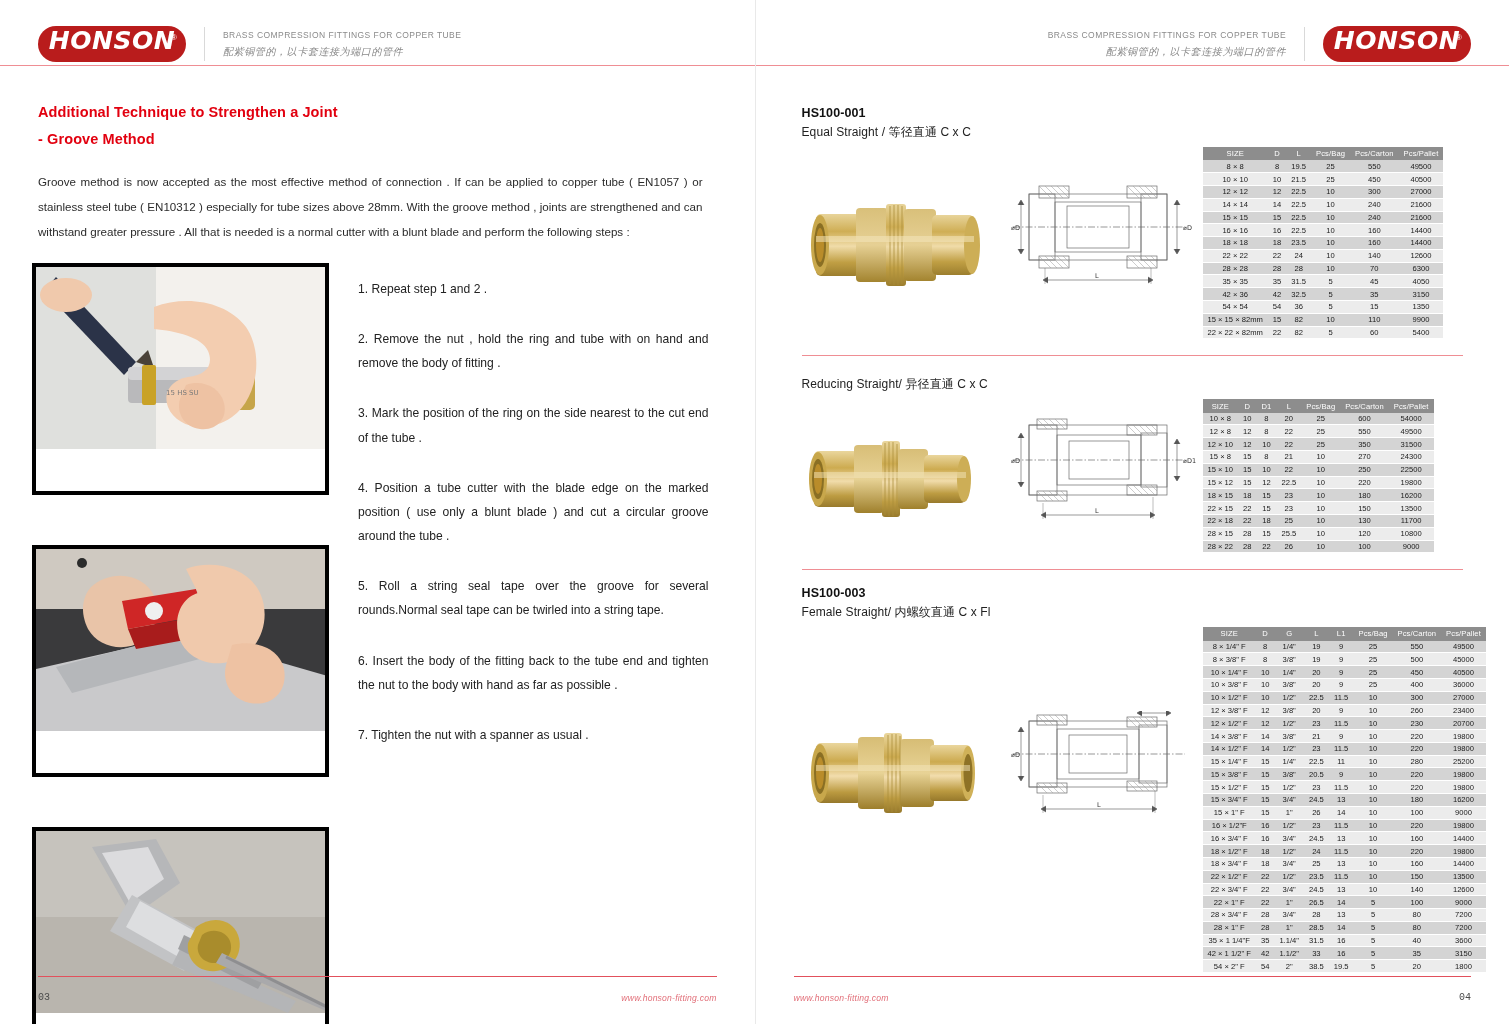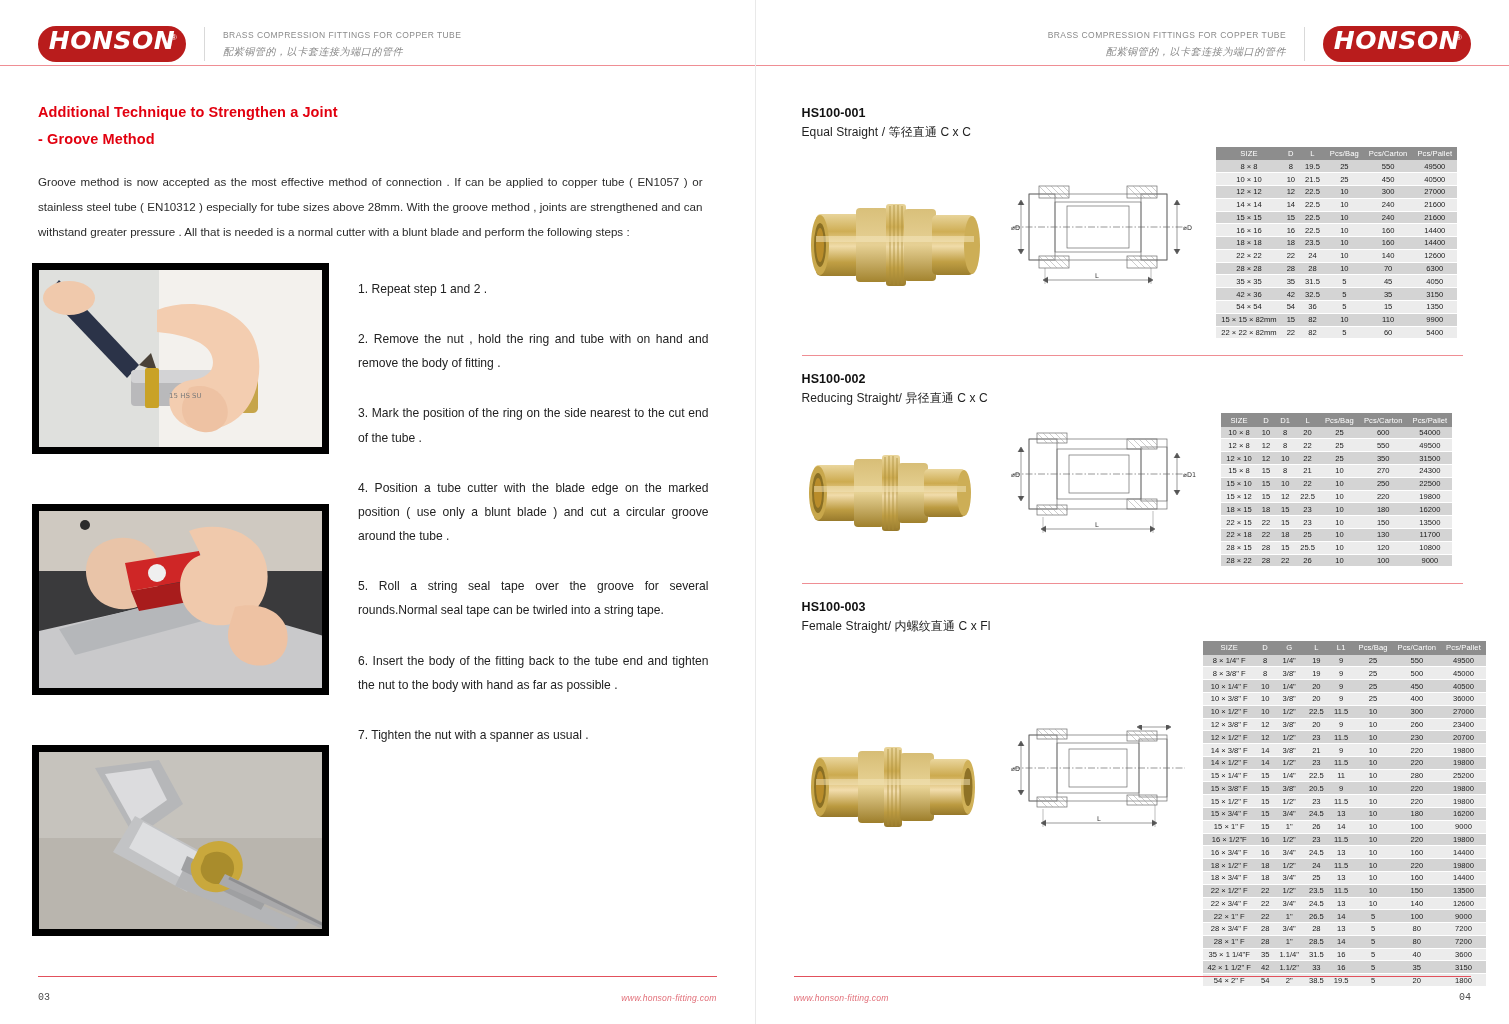--- a/index.html
+++ b/index.html
@@ -45,37 +45,37 @@
   }
   .intro{
     padding:12px 52px 0 38px;
     font-size:11.6px;color:#2b2b2b;line-height:2.15;text-align:justify;
   }
   .content-cols{display:flex;padding:18px 0 0 0;}
   .photo-col{width:330px;padding-left:32px;box-sizing:border-box;}
   .steps-col{flex:1;padding:14px 46px 0 28px;box-sizing:border-box;}
 
   .photo{
-    width:297px;height:191px;margin-bottom:50px;position:relative;
-    overflow:hidden;border:7px solid #000000;box-sizing:border-box;
+    width:297px;height:232px;margin-bottom:50px;position:relative;
+    overflow:hidden;border:4px solid #000000;box-sizing:border-box;
   }
   .step{
     font-size:12.1px;color:#222;line-height:2.0;margin-bottom:26px;
     text-align:justify;
   }
   .step:last-child{margin-bottom:0;}
 
   
   .section{position:relative;padding:0 38px 0 46px;}
   .sec-code{font-size:12.5px;font-weight:bold;color:#111;letter-spacing:0.1px;}
   .sec-name{font-size:12px;color:#222;margin-top:4px;letter-spacing:0.1px;}
   .sec-body{display:flex;align-items:center;margin-top:6px;}
   .prod-photo{width:185px;height:130px;position:relative;flex:none;}
   .drawing{width:210px;height:118px;flex:none;margin-left:6px;}
-  .tbl-wrap{flex:1;display:flex;justify-content:center;align-items:flex-start;}
+  .tbl-wrap{flex:1;display:flex;justify-content:flex-start;align-items:flex-start;}
 
   table.spec{border-collapse:collapse;font-size:7.6px;color:#1a1a1a;}
   table.spec th{
     background:#8d8d8d;color:#ffffff;font-weight:normal;font-size:7.6px;
     padding:2.2px 5px;text-align:center;white-space:nowrap;letter-spacing:0.1px;
   }
   table.spec td{
     padding:1.4px 5px;text-align:center;white-space:nowrap;
     border-bottom:1px solid #ffffff;
   }
@@ -420,21 +420,20 @@
                   <td>5400</td>
                 </tr>
               </tbody>
           </table>
         </div>
       </div>
     </div>
     <div class="sec-rule"></div>
 
     <div class="section" style="padding-top:16px;">
-      <div class="sec-code">HS100-002</div>
       <div class="sec-name">Reducing Straight/ 异径直通 C x C</div>
       <div class="sec-body">
         <div class="prod-photo">
           <svg width="185" height="130" viewBox="0 0 185 130">
             <defs>
               <linearGradient id="br2" x1="0" y1="0" x2="0" y2="1">
                 <stop offset="0%" stop-color="#ead69d"></stop>
                 <stop offset="30%" stop-color="#cdab50"></stop>
                 <stop offset="54%" stop-color="#f1dcab"></stop>
                 <stop offset="80%" stop-color="#bd9c42"></stop>

